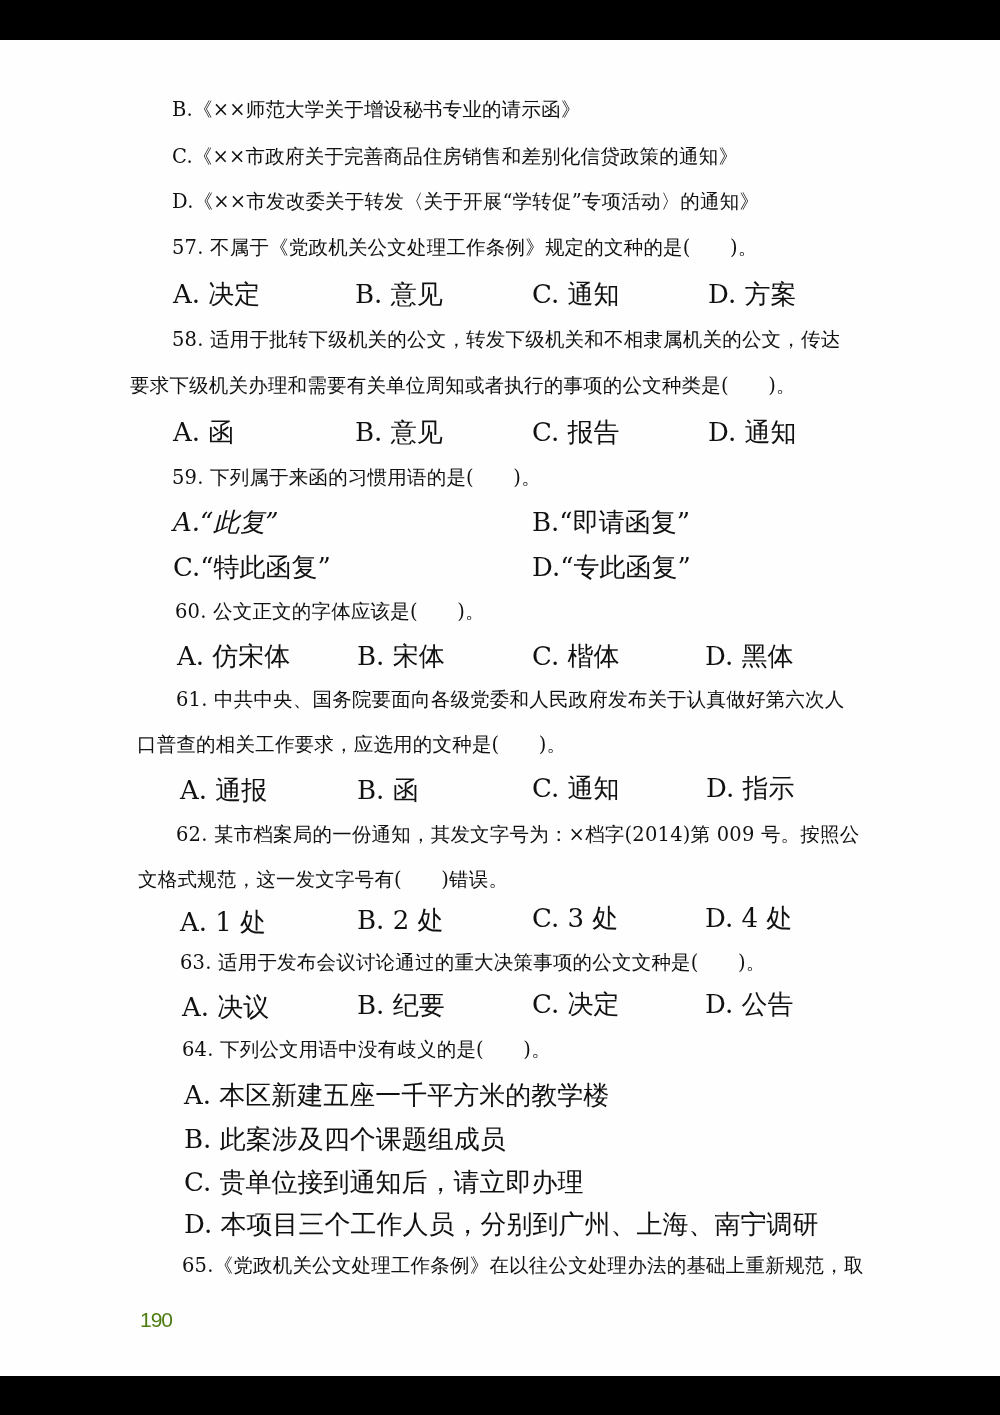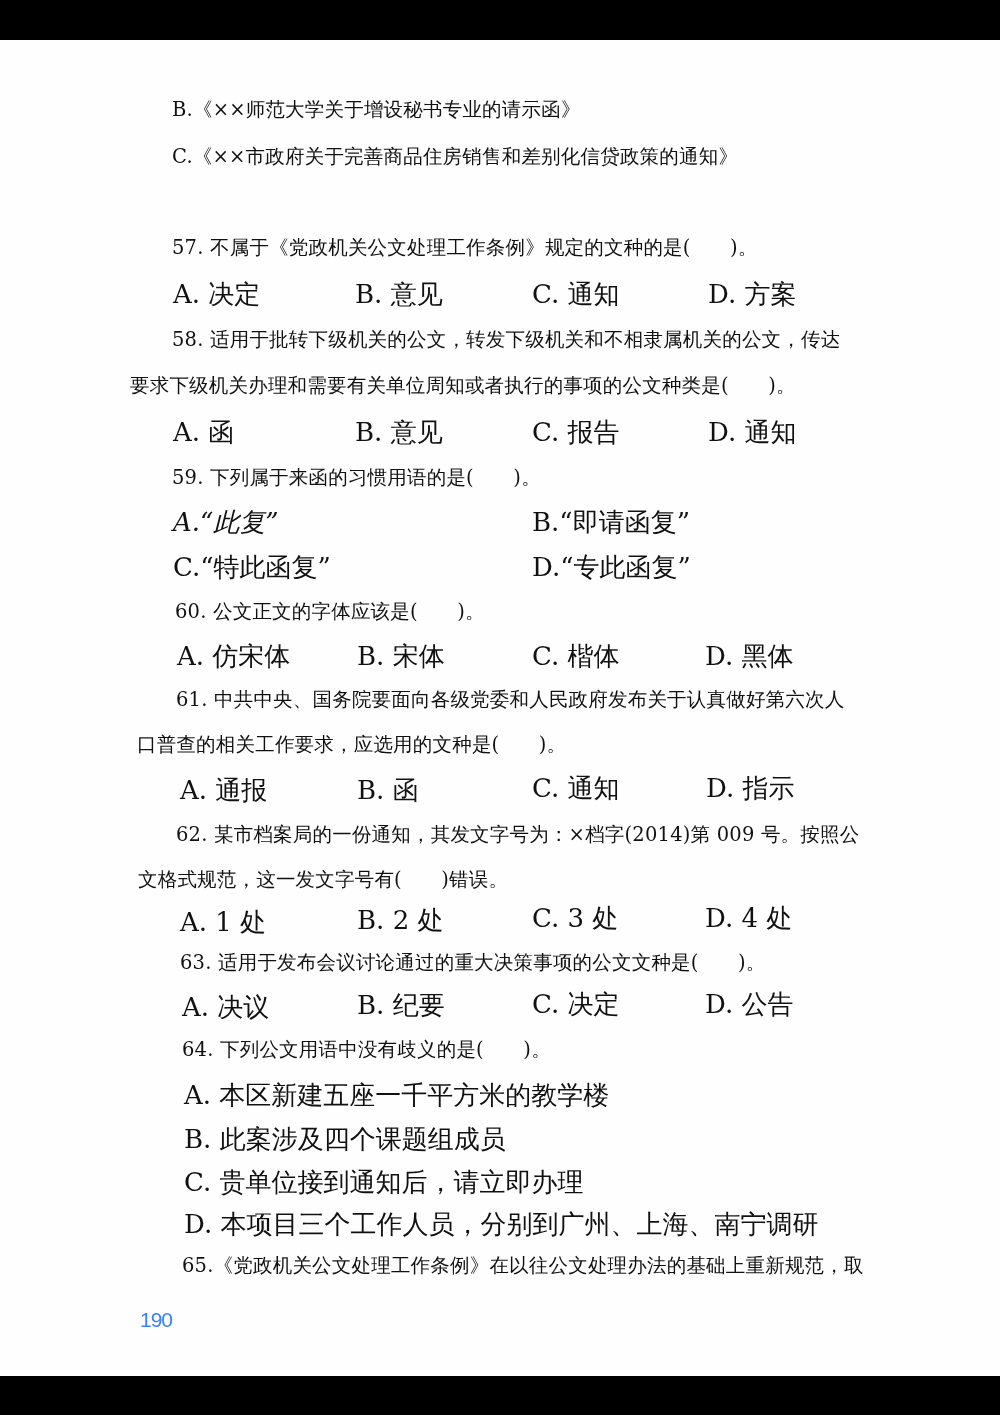--- a/index.html
+++ b/index.html
@@ -40,32 +40,33 @@
       line-height: 24px;
       white-space: nowrap;
     }
     .page-number {
       position: absolute;
       left: 140px;
       top: 1268px;
       font-family: "Liberation Sans", sans-serif;
       font-size: 21px;
       letter-spacing: -1px;
-      color: #3b82f6;
+      color: #4d7c0f;
     }
   </style>
 </head>
 <body>
 
 <div class="bar-top"></div>
 
 <div class="page">
 
   <div class="line" style="left:172px; top:58px;">B.《××师范大学关于增设秘书专业的请示函》</div>
   <div class="line" style="left:172px; top:105px;">C.《××市政府关于完善商品住房销售和差别化信贷政策的通知》</div>
+  <div class="line" style="left:172px; top:150px;">D.《××市发改委关于转发〈关于开展“学转促”专项活动〉的通知》</div>
 
   <div class="line" style="left:172px; top:196px;">57. 不属于《党政机关公文处理工作条例》规定的文种的是(　　)。</div>
   <div class="opt" style="left:173px; top:242px;">A. 决定</div>
   <div class="opt" style="left:355px; top:242px;">B. 意见</div>
   <div class="opt" style="left:532px; top:242px;">C. 通知</div>
   <div class="opt" style="left:708px; top:242px;">D. 方案</div>
 
   <div class="line" style="left:172px; top:288px;">58. 适用于批转下级机关的公文，转发下级机关和不相隶属机关的公文，传达</div>
   <div class="line" style="left:130px; top:334px;">要求下级机关办理和需要有关单位周知或者执行的事项的公文种类是(　　)。</div>
   <div class="opt" style="left:173px; top:380px;">A. 函</div>

